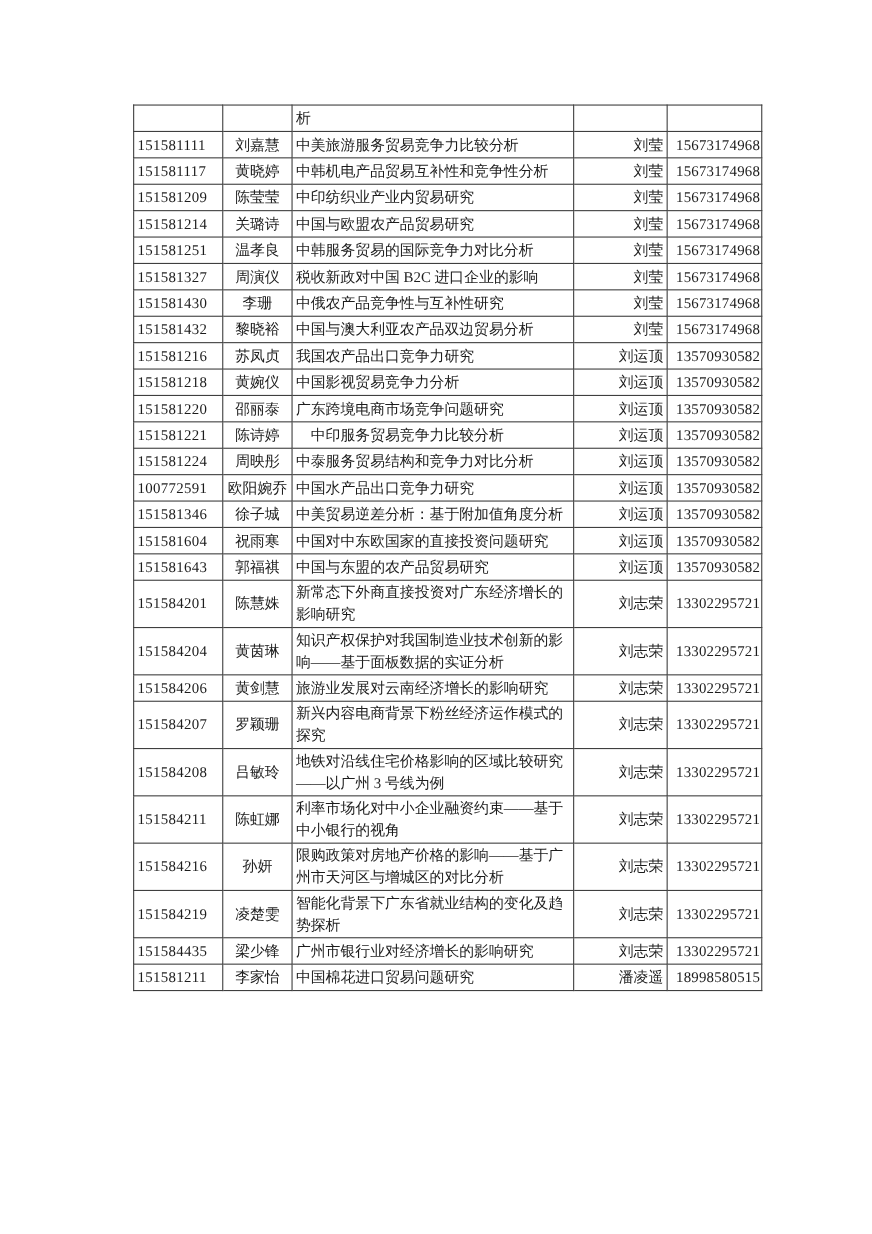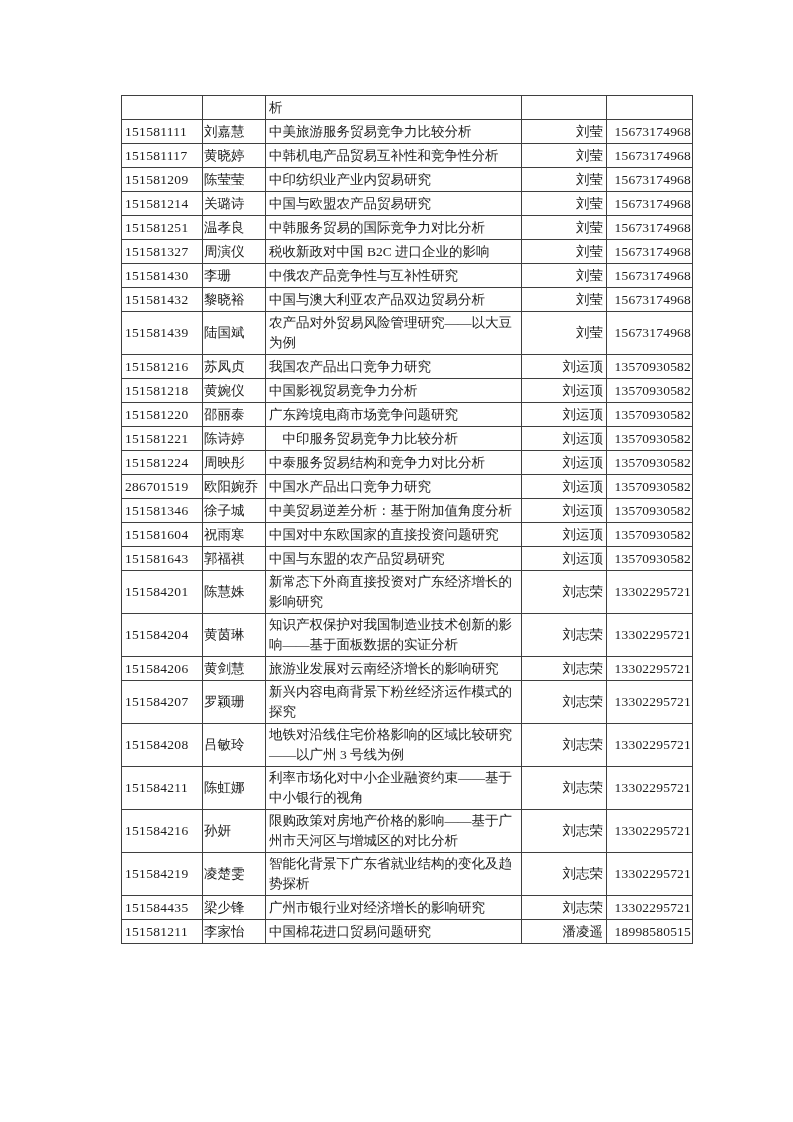--- a/index.html
+++ b/index.html
@@ -28,21 +28,21 @@
     border: 1px solid #3f3f3f;
     padding: 1px 3px;
     font-size: 13.5px;
     line-height: 20px;
     vertical-align: middle;
     overflow: hidden;
     word-break: break-all;
   }
   table.thesis-table tr { height: 24px; }
   .c-id    { width: 74px;  letter-spacing: 0.3px; }
-  .c-name  { width: 60px;  padding-left: 1px !important; padding-right: 1px !important; }
+  .c-name  { width: 60px;  text-align: center; padding-left: 1px !important; padding-right: 1px !important; }
   .c-title { width: 249px; text-align: left; }
   .c-adv   { width: 78px;  text-align: right; }
   .c-phone { width: 83px;  text-align: right; letter-spacing: 0.2px; padding-left: 1px !important; padding-right: 1px !important; }
 </style>
 </head>
 <body>
 
 <div class="page">
   <table class="thesis-table">
     <tbody>
@@ -103,27 +103,20 @@
           <td class="c-phone">15673174968</td>
         </tr>
         <tr>
           <td class="c-id">151581432</td>
           <td class="c-name">黎晓裕</td>
           <td class="c-title">中国与澳大利亚农产品双边贸易分析</td>
           <td class="c-adv">刘莹</td>
           <td class="c-phone">15673174968</td>
         </tr>
         <tr>
-          <td class="c-id">151581439</td>
-          <td class="c-name">陆国斌</td>
-          <td class="c-title">农产品对外贸易风险管理研究——以大豆为例</td>
-          <td class="c-adv">刘莹</td>
-          <td class="c-phone">15673174968</td>
-        </tr>
-        <tr>
           <td class="c-id">151581216</td>
           <td class="c-name">苏凤贞</td>
           <td class="c-title">我国农产品出口竞争力研究</td>
           <td class="c-adv">刘运顶</td>
           <td class="c-phone">13570930582</td>
         </tr>
         <tr>
           <td class="c-id">151581218</td>
           <td class="c-name">黄婉仪</td>
           <td class="c-title">中国影视贸易竞争力分析</td>
@@ -145,21 +138,21 @@
           <td class="c-phone">13570930582</td>
         </tr>
         <tr>
           <td class="c-id">151581224</td>
           <td class="c-name">周映彤</td>
           <td class="c-title">中泰服务贸易结构和竞争力对比分析</td>
           <td class="c-adv">刘运顶</td>
           <td class="c-phone">13570930582</td>
         </tr>
         <tr>
-          <td class="c-id">286701519</td>
+          <td class="c-id">100772591</td>
           <td class="c-name">欧阳婉乔</td>
           <td class="c-title">中国水产品出口竞争力研究</td>
           <td class="c-adv">刘运顶</td>
           <td class="c-phone">13570930582</td>
         </tr>
         <tr>
           <td class="c-id">151581346</td>
           <td class="c-name">徐子城</td>
           <td class="c-title">中美贸易逆差分析：基于附加值角度分析</td>
           <td class="c-adv">刘运顶</td>

